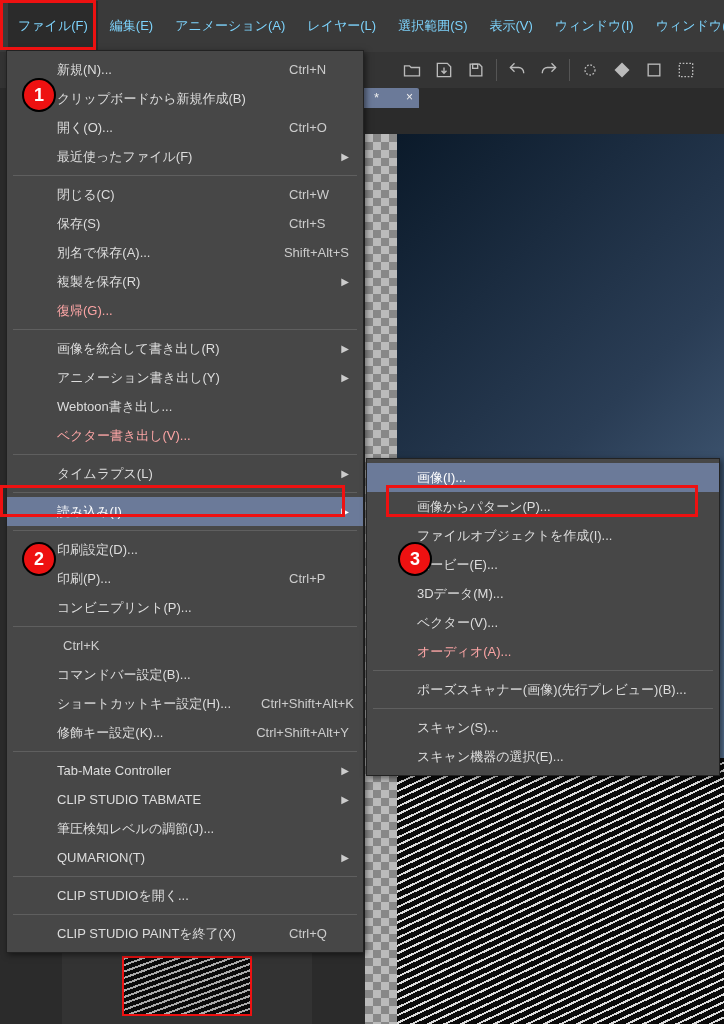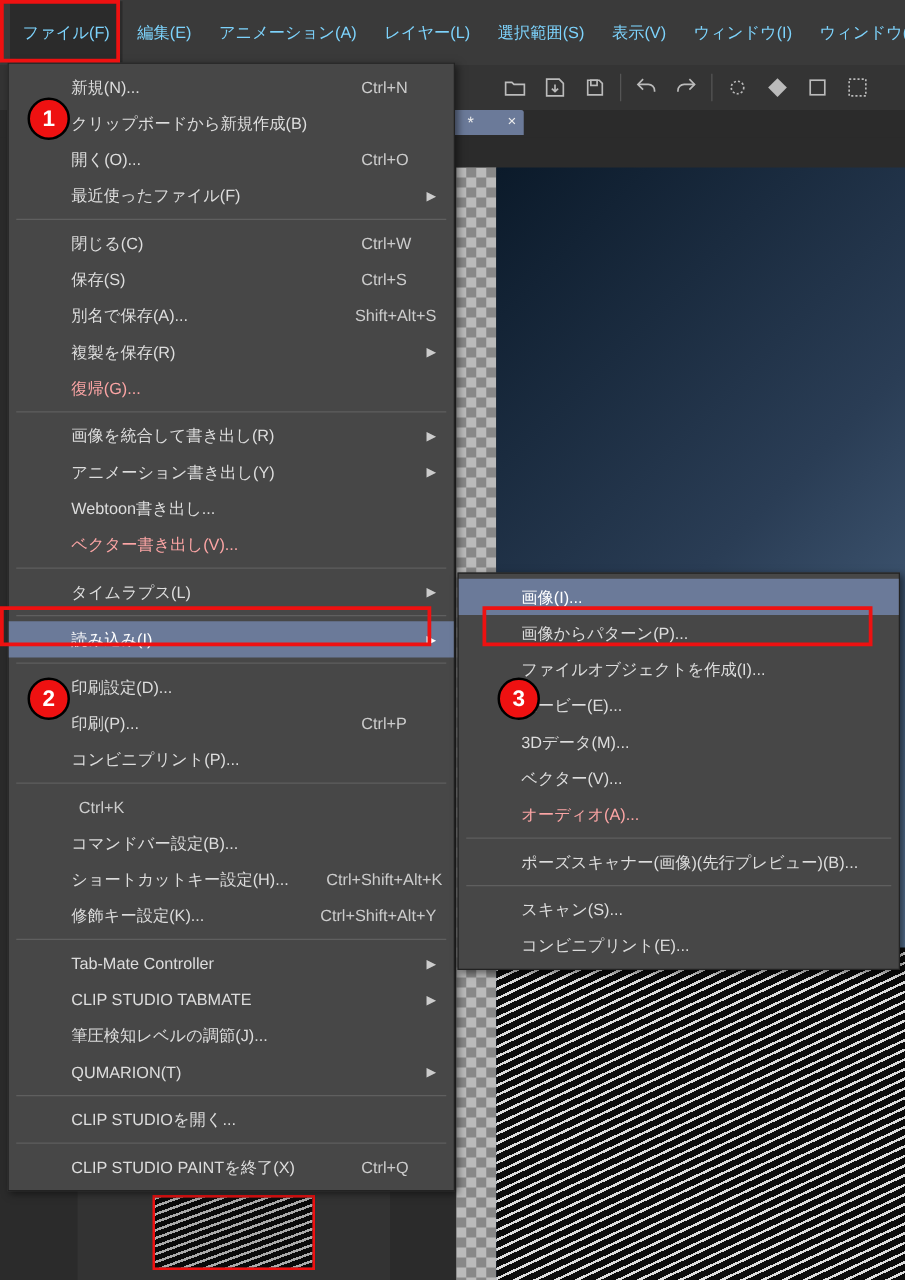--- a/index.html
+++ b/index.html
@@ -278,21 +278,21 @@
     </div>
     <div class="sep"></div>
     <div class="row">
       <span class="label">ポーズスキャナー(画像)(先行プレビュー)(B)...</span>
     </div>
     <div class="sep"></div>
     <div class="row">
       <span class="label">スキャン(S)...</span>
     </div>
     <div class="row">
-      <span class="label">コンビニプリント(E)...</span>
+      <span class="label">スキャン機器の選択(E)...</span>
     </div>
   </div>
 
 <div class="ruler">
   <span>70</span>
     <span>100</span>
   <span>130</span>
     <span>160</span>
   <span>190</span>
     <span>200</span>

